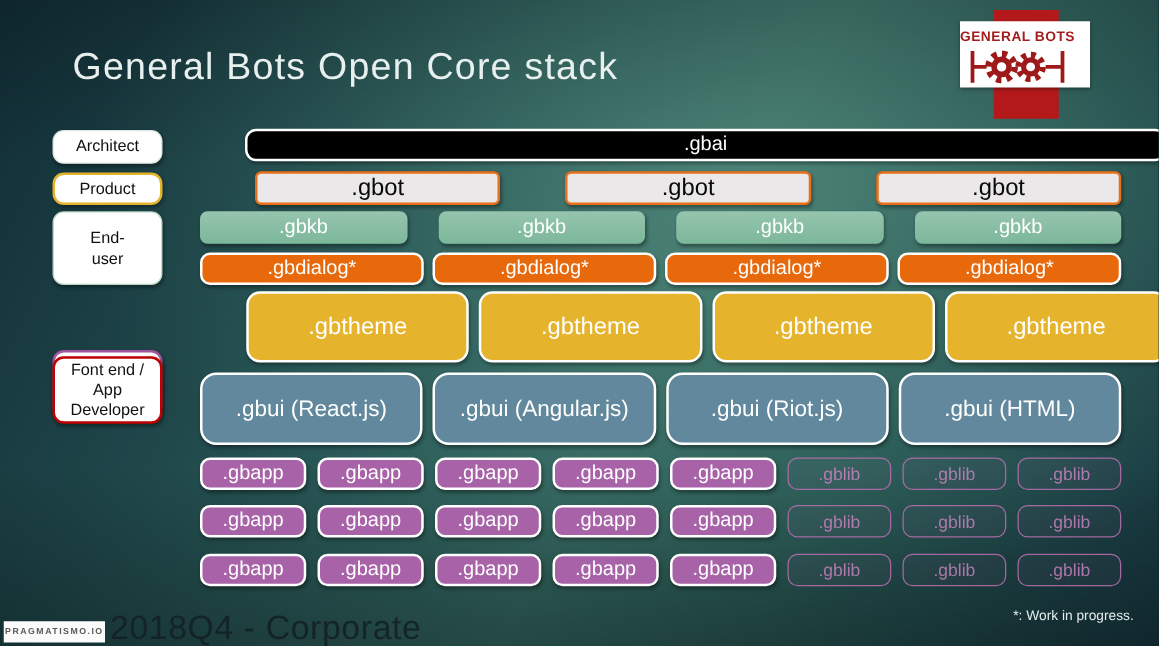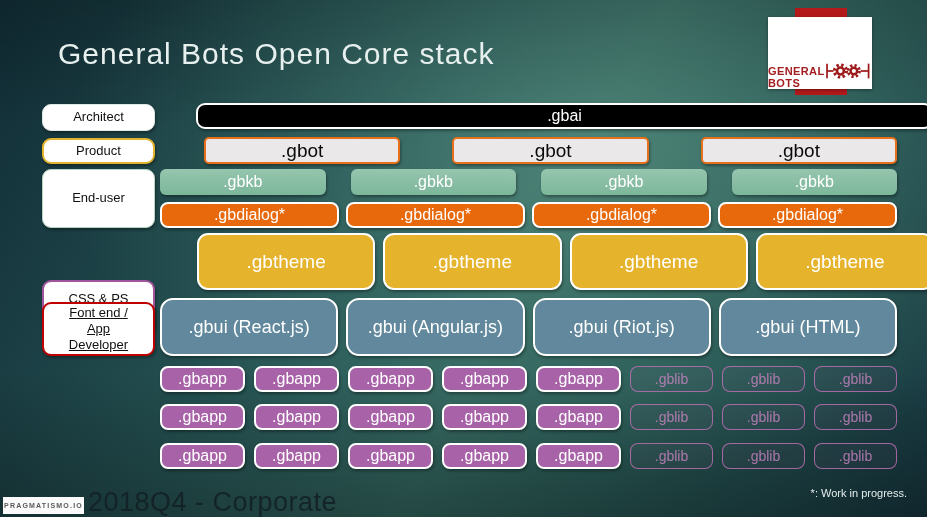--- a/index.html
+++ b/index.html
@@ -8,35 +8,35 @@
     font-family:"Liberation Sans",sans-serif;
     background:
       radial-gradient(780px 470px at 64% 30%, rgba(120,180,158,0.38), rgba(90,150,132,0.16) 42%, rgba(0,0,0,0) 68%),
       linear-gradient(to bottom, rgba(0,0,0,0.18), rgba(0,0,0,0) 25%, rgba(0,0,0,0) 72%, rgba(0,0,0,0.30)),
       linear-gradient(118deg, #112d36 0%, #1d4347 22%, #2a5a58 42%, #346760 56%, #295955 72%, #16363f 100%);
   }
   .title{position:absolute;left:58px;top:38px;font-size:30px;line-height:1.05;
     color:#e7f0ee;letter-spacing:1px;font-weight:400;}
   
   .logo-stripe{position:absolute;left:795px;top:8px;width:52px;height:87px;background:#b3191b;}
-  .logo-card{position:absolute;left:768px;top:17px;width:104px;height:72px;background:#fff;
-    display:flex;flex-direction:row;align-items:flex-end;justify-content:flex-start;
+  .logo-card{position:absolute;left:768px;top:17px;width:104px;height:53px;background:#fff;
+    display:flex;flex-direction:column;align-items:flex-start;justify-content:flex-start;
     box-shadow:0 1px 3px rgba(0,0,0,0.4);}
   .logo-text{margin-top:7px;font-size:11px;font-weight:bold;color:#a31c1e;letter-spacing:0.4px;}
   .logo-gears{margin-top:1px;width:92px;height:36px;}
   
-  .lbl{position:absolute;left:42px;width:113px;background:#fff;border-radius:9px;
+  .lbl{position:absolute;left:42px;width:88px;background:#fff;border-radius:9px;
     display:flex;align-items:center;justify-content:center;text-align:center;
     font-size:13px;line-height:1.25;color:#101010;box-sizing:border-box;padding:2px 22px;
     box-shadow:1px 2px 3px rgba(0,0,0,0.35);}
   .lbl-architect{top:104px;height:27px;border:1.5px solid #dfe9e4;}
   .lbl-product{top:138px;height:26px;border:2px solid #e2b32c;}
   .lbl-enduser{top:169px;height:59px;border:1.5px solid #b5d6c3;}
   .lbl-css{top:236px;height:54px;border:2px solid #a0549b;margin-top:44px;}
-  .lbl-frontend{top:302px;height:54px;border:2px solid #c00000;text-decoration:underline;}
+  .lbl-frontend{top:285px;height:54px;border:2px solid #c00000;}
   .lbl-backend{top:364px;height:106px;border:2px solid #141414;border-radius:18px;}
   
   .row{position:absolute;left:160px;width:737px;display:flex;}
   .row-gbai{top:103px;height:26px;padding-left:36px;}
   .row-gbot{top:137px;height:27px;gap:8px;}
   .row-gbkb{top:169px;height:26px;gap:25px;}
   .row-gbdialog{top:202px;height:26px;gap:7px;}
   .row-gbtheme{top:233px;height:57px;gap:8px;padding-left:37px;}
   .row-gbui{top:298px;height:58px;gap:8px;}
   .row-be1{top:366px;height:26px;gap:9px;}

